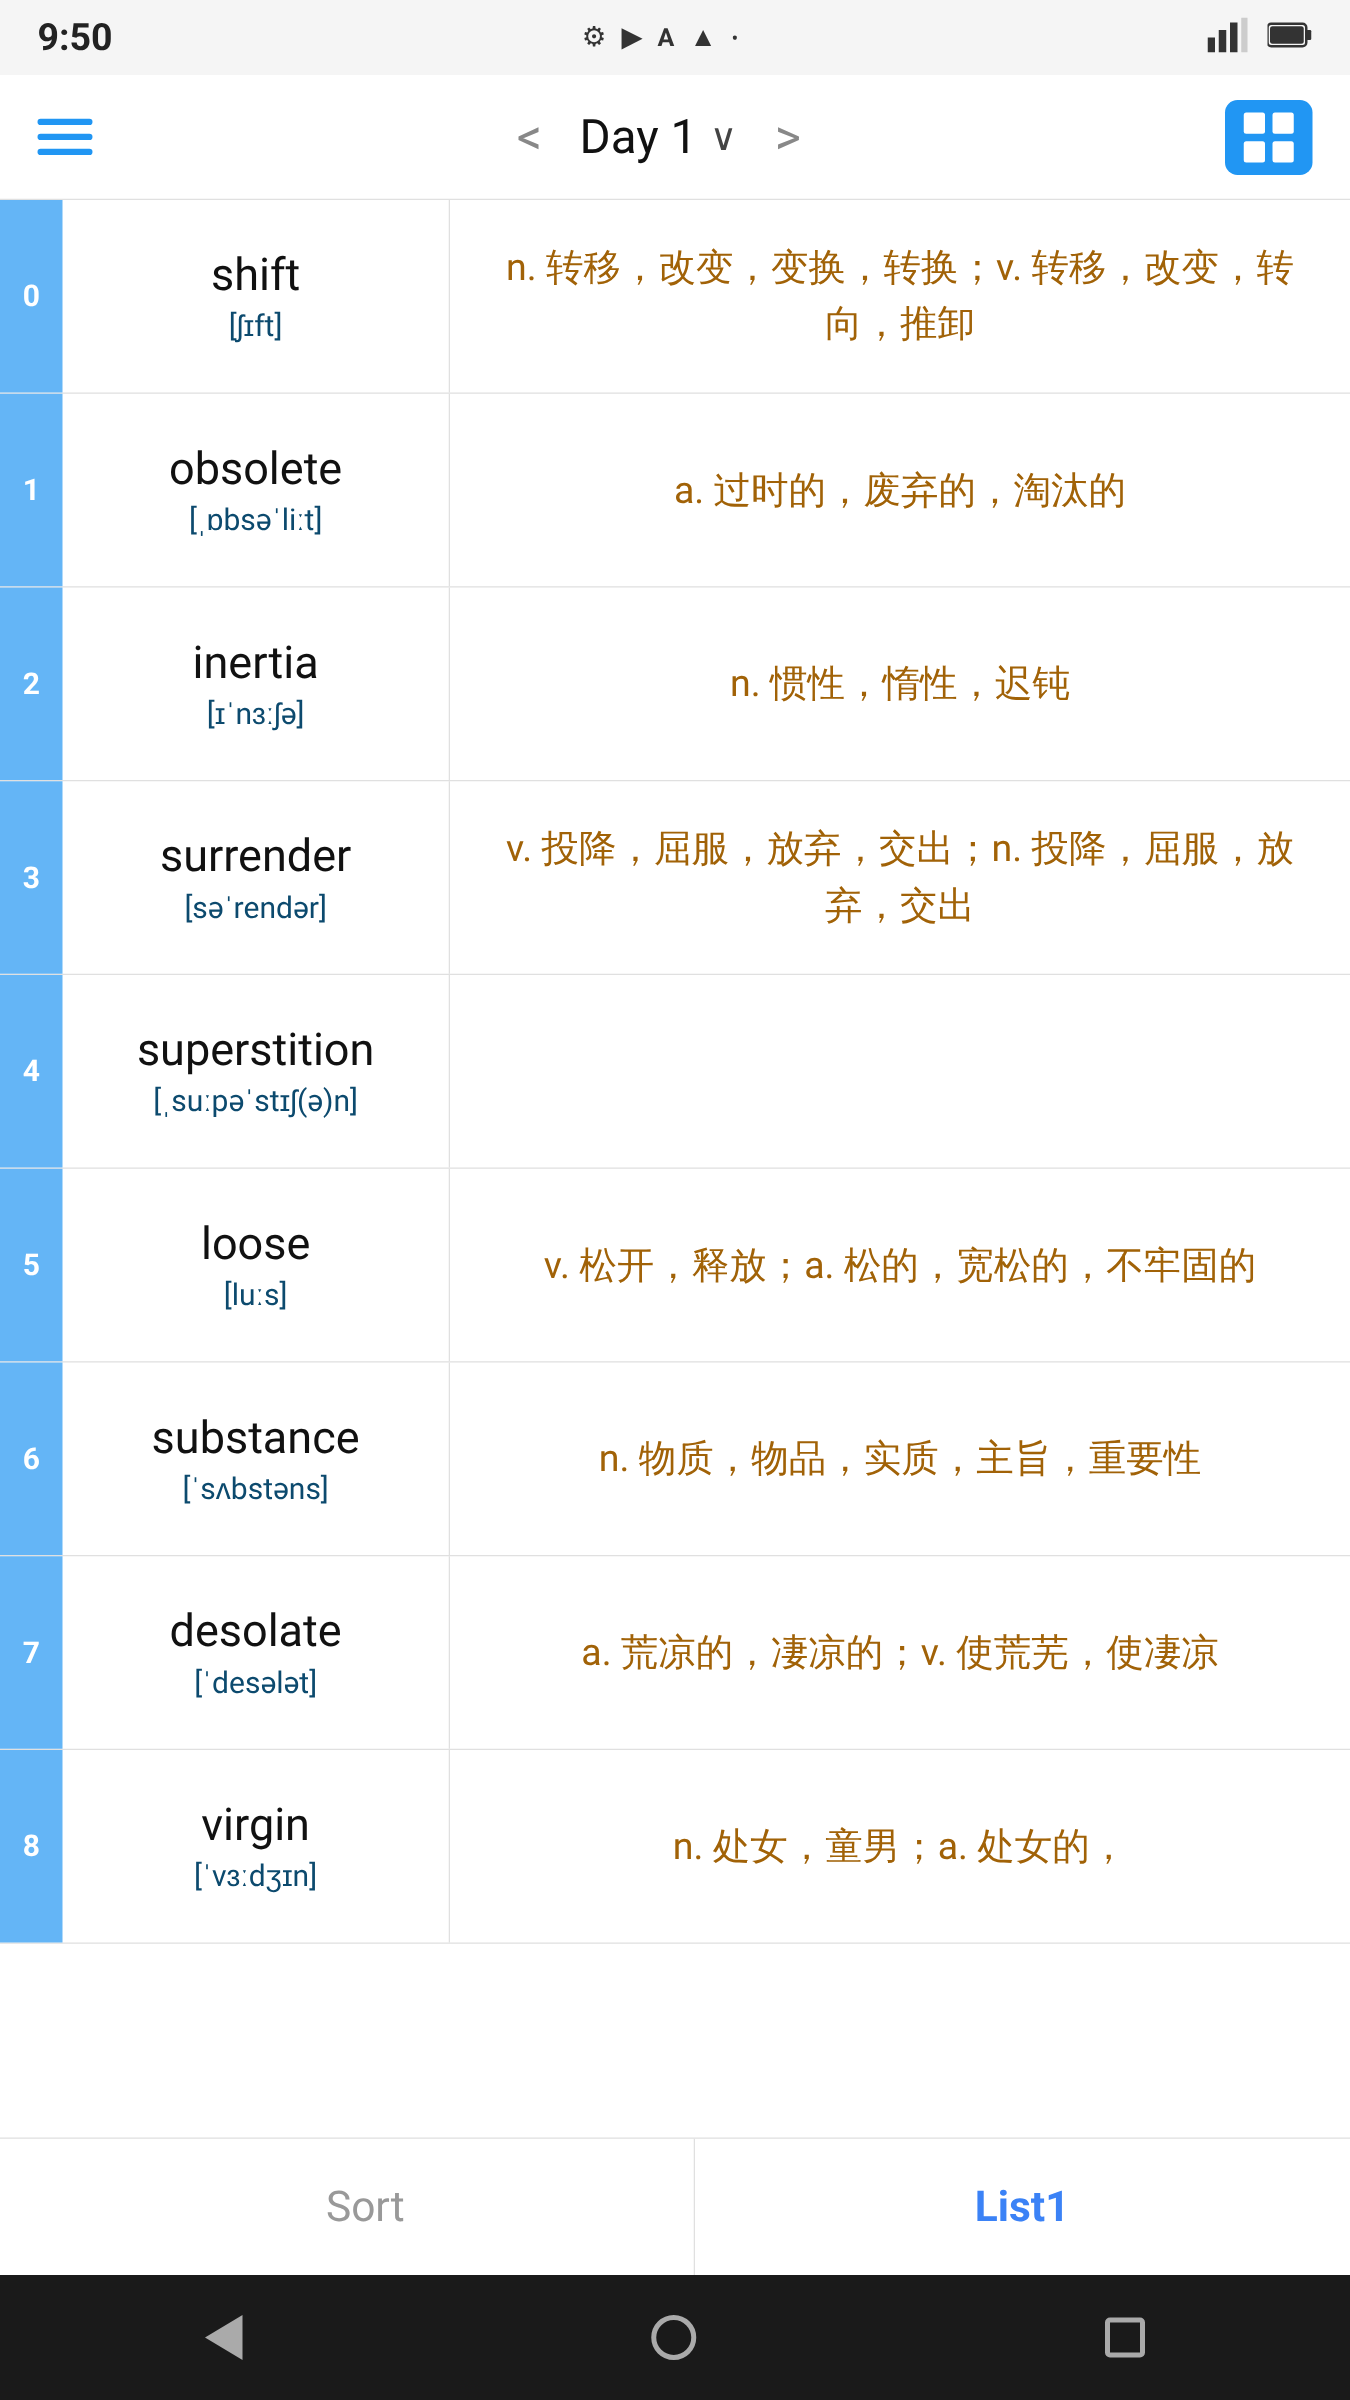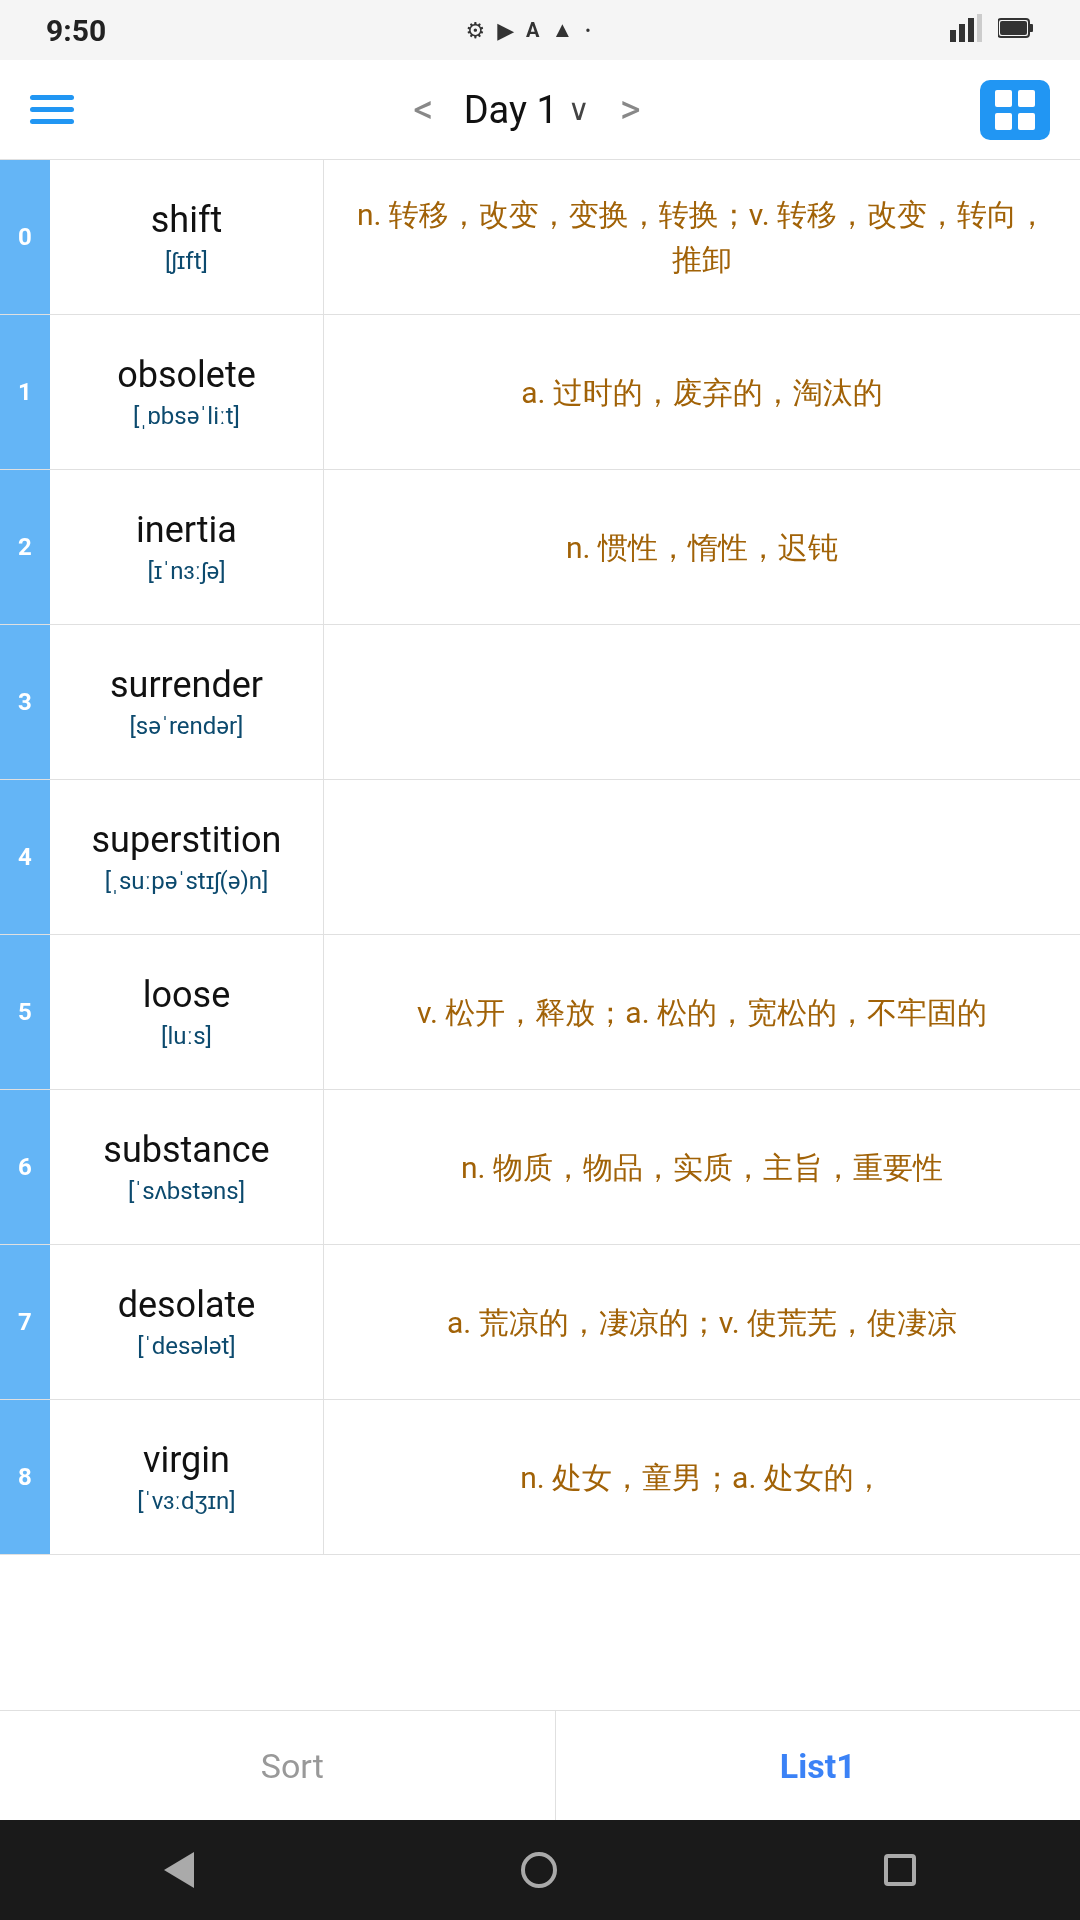--- a/index.html
+++ b/index.html
@@ -14,21 +14,21 @@
       overflow-x: hidden;
     }
 
     
     .status-bar {
       background: #f5f5f5;
       height: 60px;
       display: flex;
       align-items: center;
       justify-content: space-between;
-      padding: 0 46px;
+      padding: 0 30px;
     }
     .status-time {
       font-size: 30px;
       font-weight: bold;
       color: #222;
     }
     .status-icons {
       display: flex;
       align-items: center;
       gap: 12px;
@@ -123,21 +123,21 @@
       background: #64B5F6;
       display: flex;
       align-items: center;
       justify-content: center;
       color: #fff;
       font-size: 24px;
       font-weight: bold;
       flex-shrink: 0;
     }
     .vocab-word-col {
-      width: 274px;
+      width: 310px;
       display: flex;
       flex-direction: column;
       align-items: center;
       justify-content: center;
       padding: 18px 10px;
       border-right: 1px solid #e0e0e0;
       flex-shrink: 0;
     }
     .vocab-word {
       font-size: 36px;
@@ -299,20 +299,21 @@
         <div class="vocab-phonetic">[ɪˈnɜːʃə]</div>
       </div>
       <div class="vocab-def-col">n. 惯性，惰性，迟钝</div>
     </div>
     <div class="vocab-row">
       <div class="vocab-index">3</div>
       <div class="vocab-word-col">
         <div class="vocab-word">surrender</div>
         <div class="vocab-phonetic">[səˈrendər]</div>
       </div>
+      <div class="vocab-def-col">v. 投降，屈服，放弃，交出；n. 投降，屈服，放弃，交出</div>
     </div>
     <div class="vocab-row">
       <div class="vocab-index">4</div>
       <div class="vocab-word-col">
         <div class="vocab-word">superstition</div>
         <div class="vocab-phonetic">[ˌsuːpəˈstɪʃ(ə)n]</div>
       </div>
     </div>
     <div class="vocab-row">
       <div class="vocab-index">5</div>

